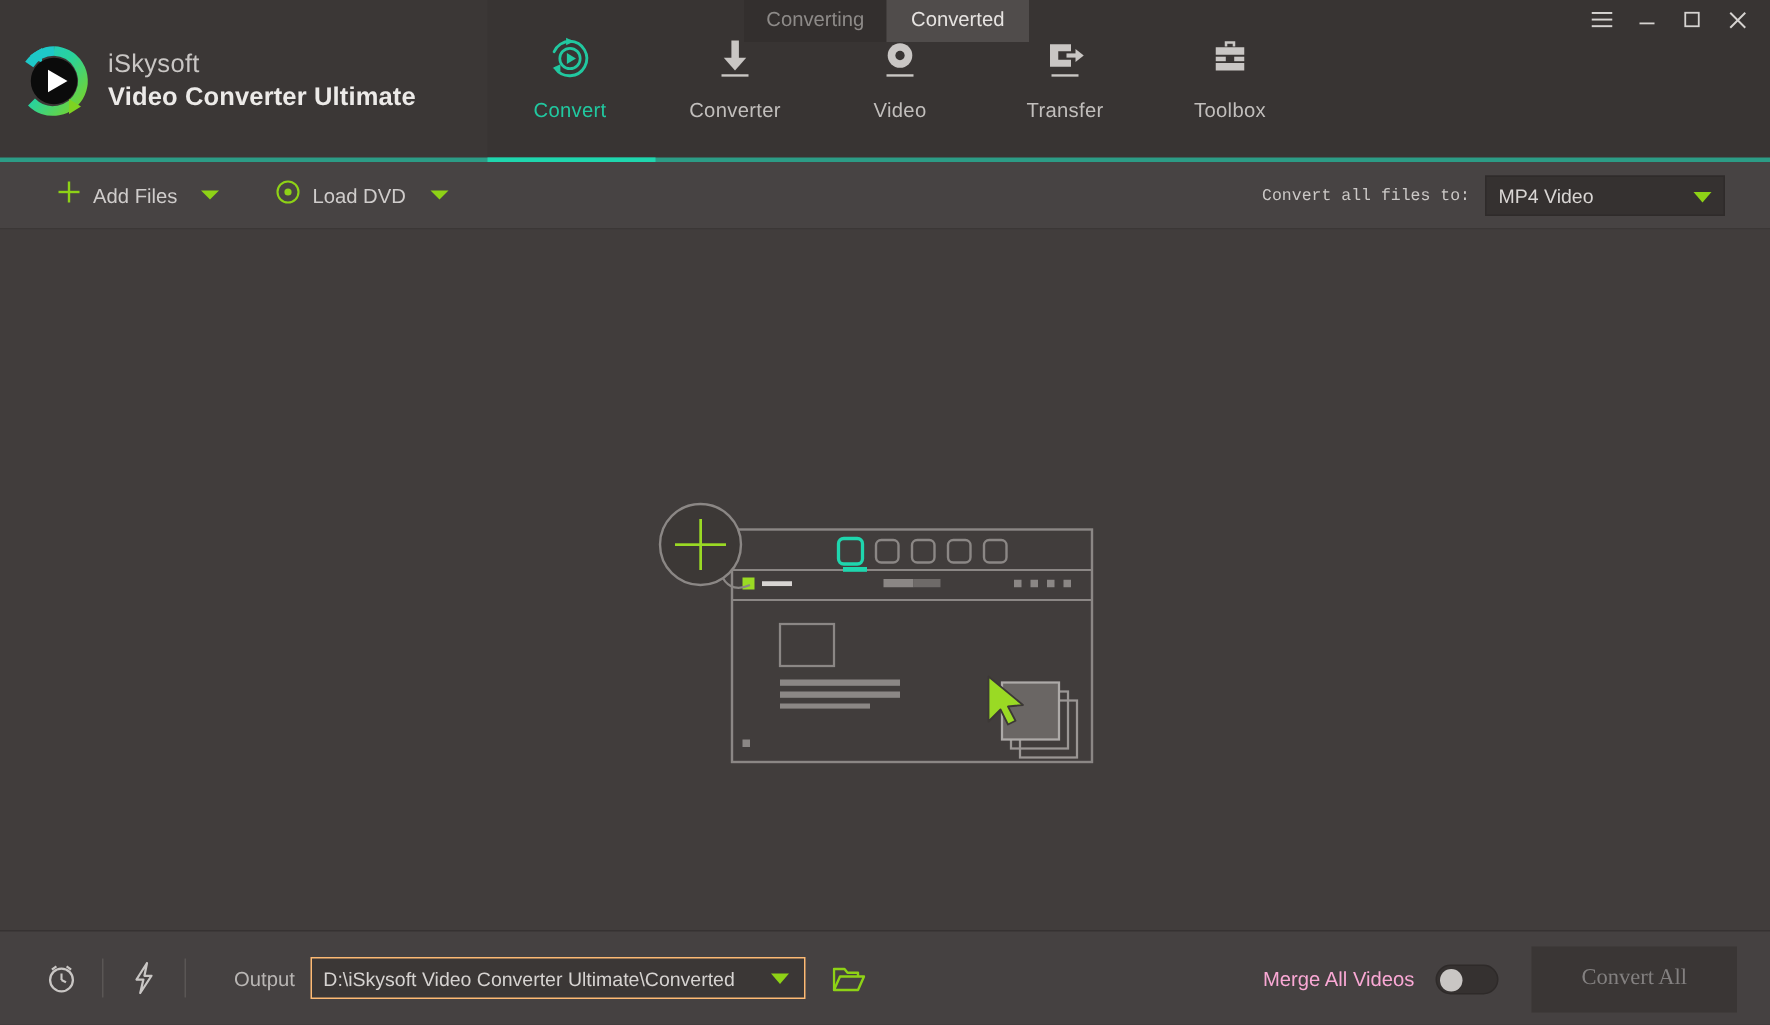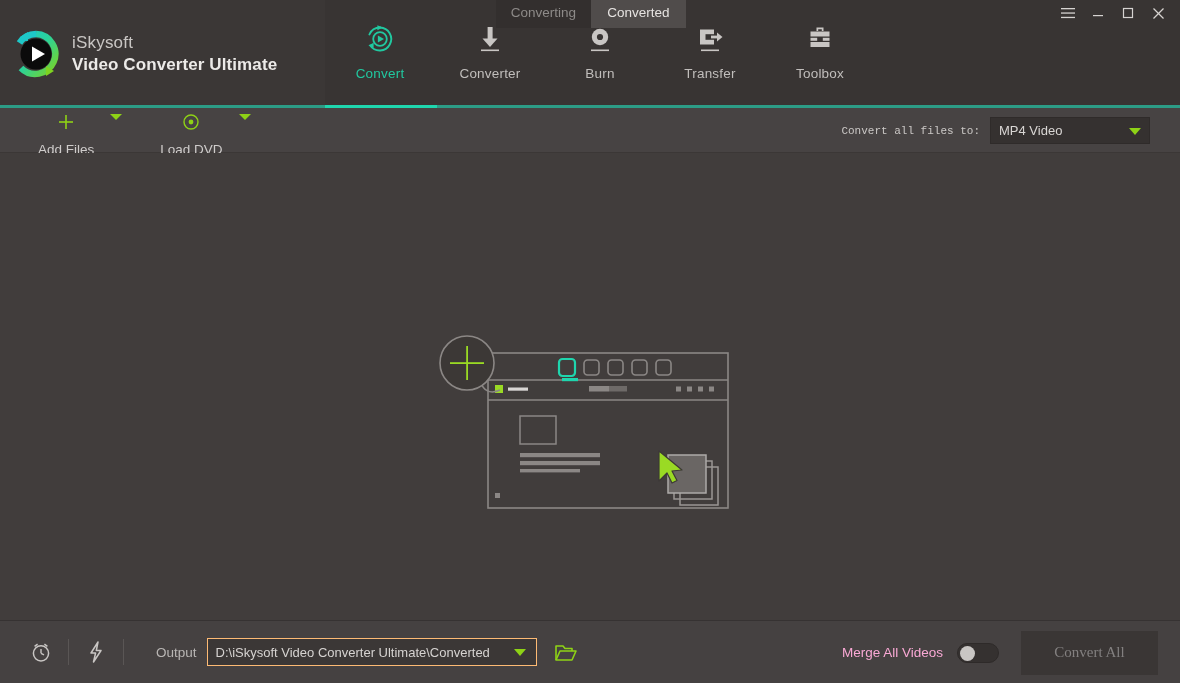--- a/index.html
+++ b/index.html
@@ -79,21 +79,21 @@
   
   .toolbar {
     height:45px; flex:0 0 45px;
     background:#474343;
     display:flex; align-items:center;
     position:relative;
     border-bottom:1px solid #3b3736;
   }
   .tb-btn {
     display:flex; align-items:center; gap:8px;
-    height:32px; padding:0 6px; cursor:default;flex-direction:column;
+    height:32px; padding:0 6px; cursor:default;
   }
   .tb-label { font-size:13.5px; color:#cfcccb; }
   .caret-green {
     width:0;height:0;
     border-left:6px solid transparent;
     border-right:6px solid transparent;
     border-top:6px solid #8ed216;
   }
   .add-files { margin-left:32px; }
   .load-dvd { margin-left:26px; }
@@ -291,21 +291,21 @@
       </div>
 
       <div class="navtab">
         <div class="nav-ico">
           <svg width="30" height="30" viewBox="0 0 30 30">
             <circle cx="15" cy="13" r="8.2" fill="#c9c6c4"></circle>
             <circle cx="15" cy="13" r="3.1" fill="#383433"></circle>
             <rect x="6" y="25.5" width="18" height="1.6" fill="#c9c6c4"></rect>
           </svg>
         </div>
-        <div class="nav-label">Burn</div>
+        <div class="nav-label">Video</div>
       </div>
 
       <div class="navtab">
         <div class="nav-ico">
           <svg width="30" height="30" viewBox="0 0 30 30">
             <path d="M5 5.5 H19 V20.5 H5 Z" fill="#c9c6c4"></path>
             <path d="M10.5 10.2 H22 V15.8 H10.5 Z" fill="#383433"></path>
             <rect x="16" y="11.6" width="9" height="2.8" fill="#c9c6c4"></rect>
             <polygon points="22,8.6 27.5,13 22,17.4" fill="#c9c6c4"></polygon>
             <rect x="6" y="25.5" width="18" height="1.6" fill="#c9c6c4"></rect>

